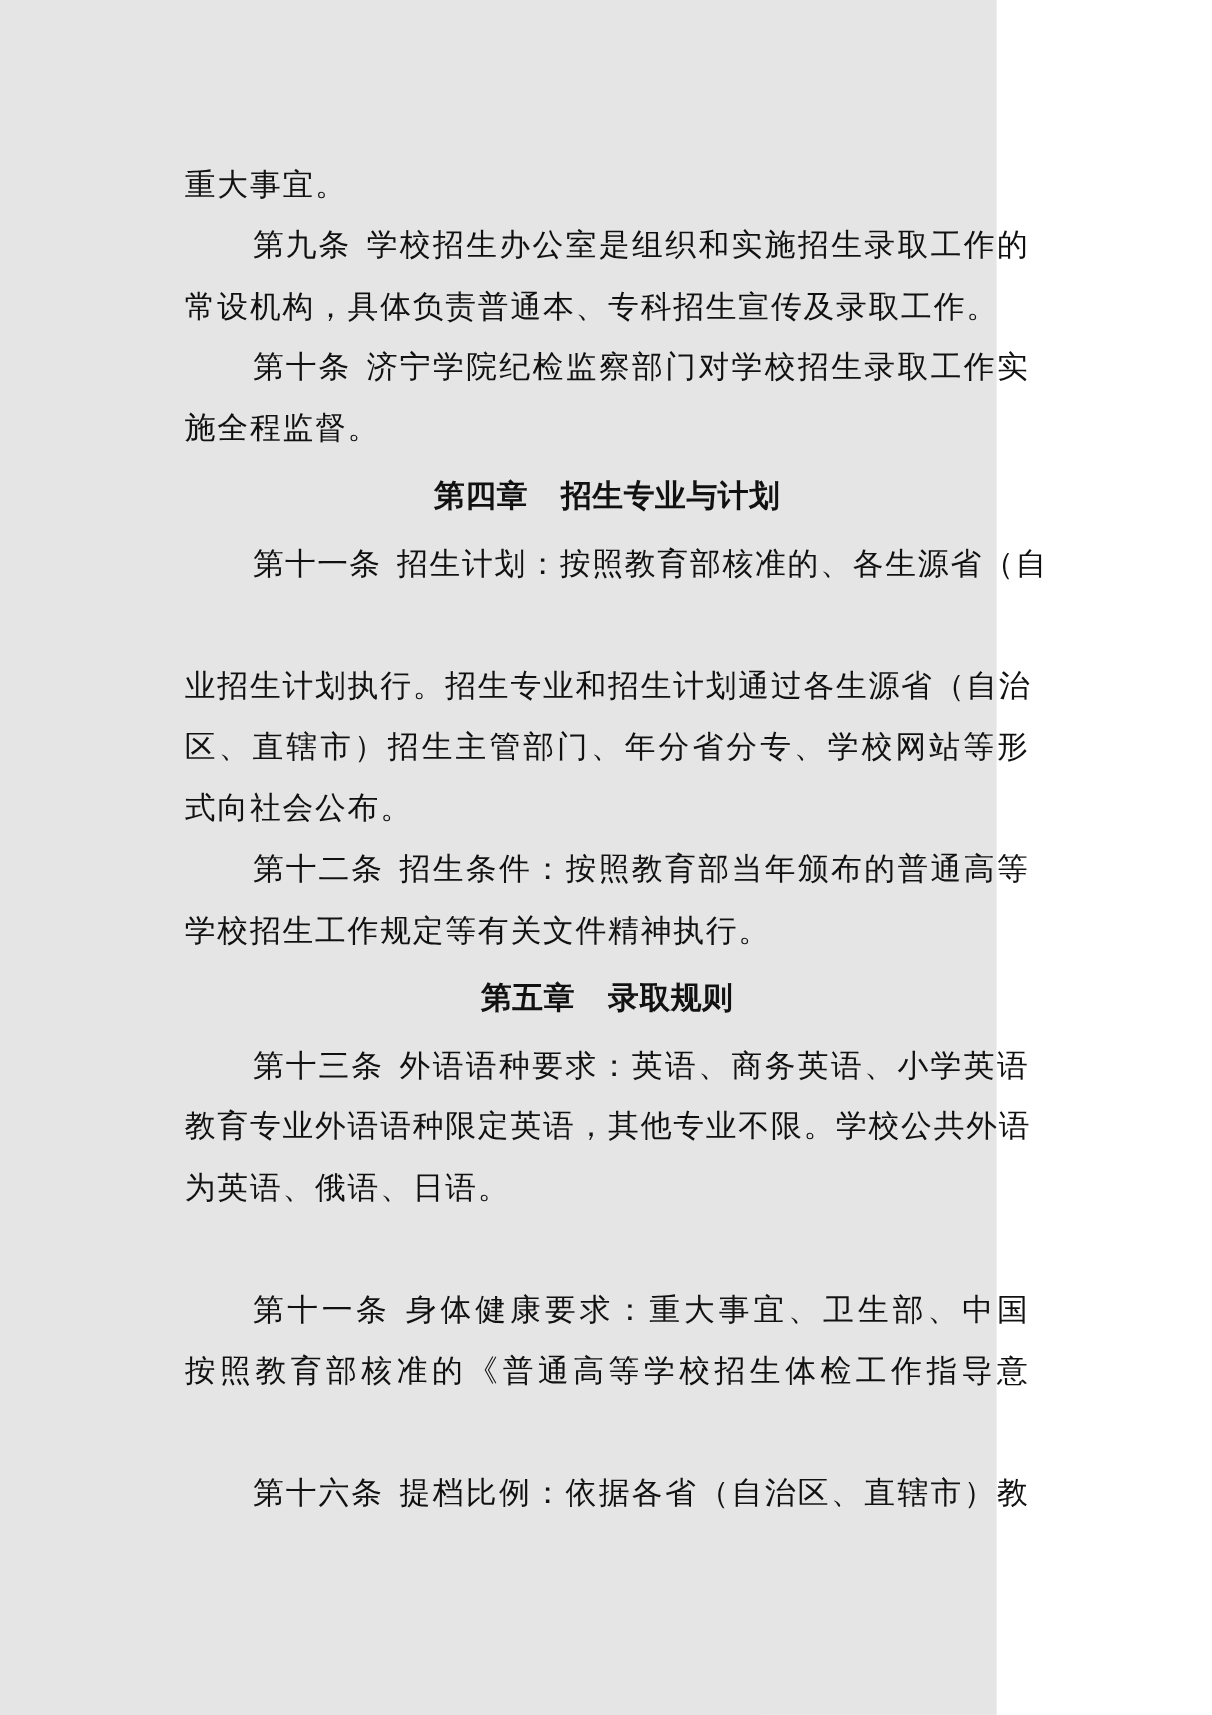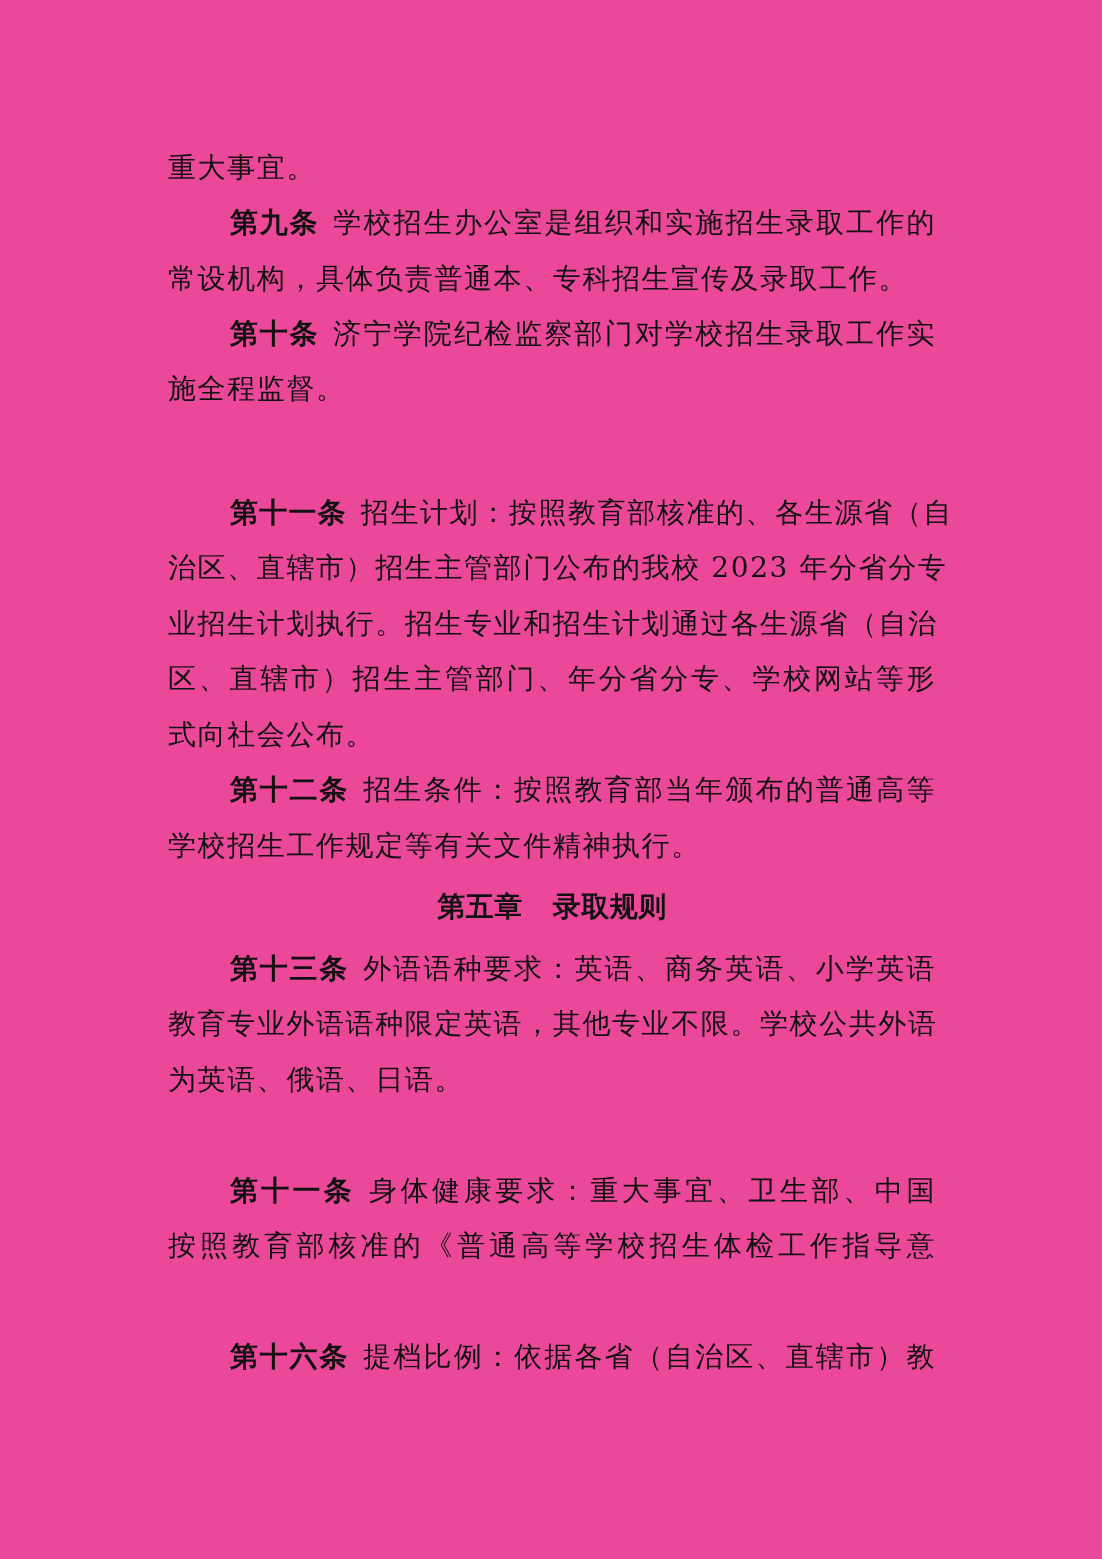--- a/index.html
+++ b/index.html
@@ -1,23 +1,23 @@
 <!DOCTYPE html>
 <html><head>
   <meta charset="utf-8">
   <style>
     html, body { margin: 0; padding: 0; background: #ffffff; }
     body { width: 1102px; height: 1559px; position: relative; overflow: hidden;
            font-family: "DejaVu Serif", "Liberation Serif", serif; color: #111; }
-    .page { position: absolute; left: 0; top: 0; width: 1102px; height: 1559px; background: #ec4899; }
+    .page { position: absolute; left: 0; top: 0; width: 906px; height: 1559px; background: #e5e5e5; }
     .line { position: absolute; left: 168px; width: 768px; height: 40px; line-height: 40px;
             font-size: 28px; white-space: nowrap; letter-spacing: 1.6px; }
     .line.indent { left: 230px; width: 706px; }
     .line.justify { text-align: justify; text-align-last: justify; }
-    .art { font-weight: bold; letter-spacing: 1.2px; margin-right: 14px;
+    .art { font-weight: normal; letter-spacing: 1.2px; margin-right: 14px;
            font-family: "DejaVu Sans", "Liberation Sans", sans-serif; }
     .heading { position: absolute; left: 168px; width: 768px; text-align: center; height: 40px;
                line-height: 40px; font-size: 28px; font-weight: bold;
                font-family: "DejaVu Sans", "Liberation Sans", sans-serif; letter-spacing: 0.5px; }
     .heading .gap { display: inline-block; width: 30px; }
   </style>
 </head>
 <body>
 
 <div class="page">
@@ -33,26 +33,26 @@
     <span>常设机构，具体负责普通本、专科招生宣传及录取工作。</span>
   </div>
 
   <div class="line indent justify" style="top:314px">
     <span class="art">第十条</span><span>济宁学院纪检监察部门对学校招生录取工作实</span>
   </div>
   <div class="line" style="top:369px">
     <span>施全程监督。</span>
   </div>
 
+  <div class="heading" style="top:431px">
+    <span>第四章</span><span class="gap"></span><span>招生专业与计划</span>
+  </div>
 
   <div class="line indent justify" style="top:493px">
     <span class="art">第十一条</span><span>招生计划：按照教育部核准的、各生源省（自</span>
-  </div>
-  <div class="line justify" style="top:548px">
-    <span>治区、直辖市）招生主管部门公布的我校 2023 年分省分专</span>
   </div>
   <div class="line justify" style="top:604px">
     <span>业招生计划执行。招生专业和招生计划通过各生源省（自治</span>
   </div>
   <div class="line justify" style="top:659px">
     <span>区、直辖市）招生主管部门、年分省分专、学校网站等形</span>
   </div>
   <div class="line" style="top:715px">
     <span>式向社会公布。</span>
   </div>

